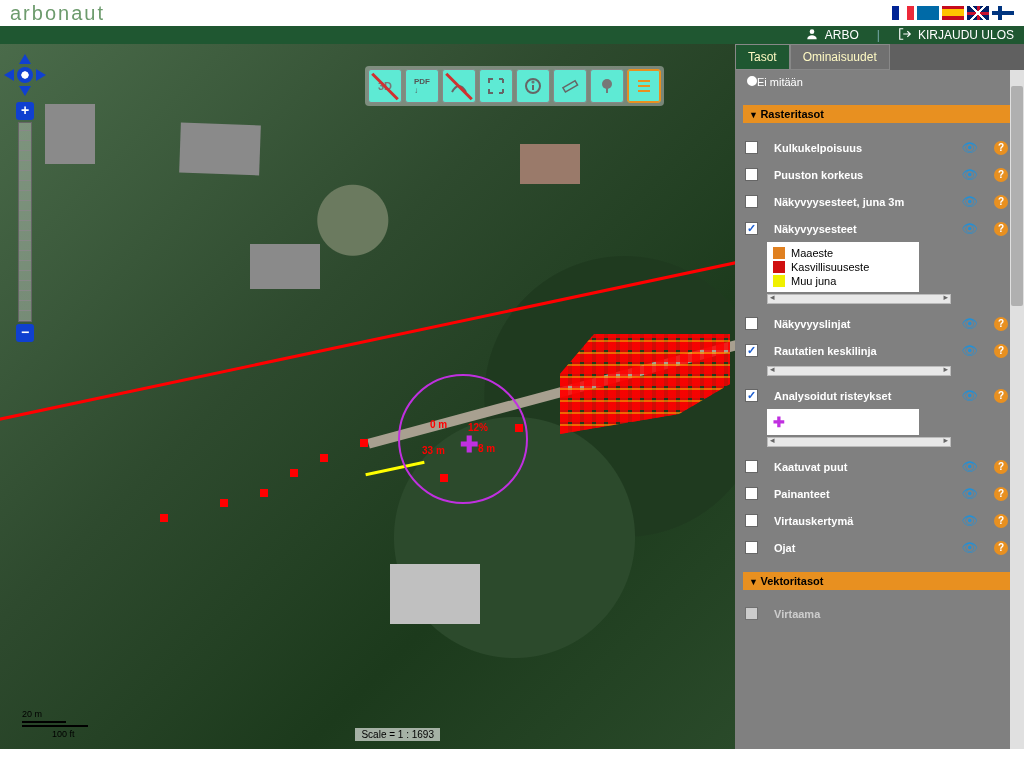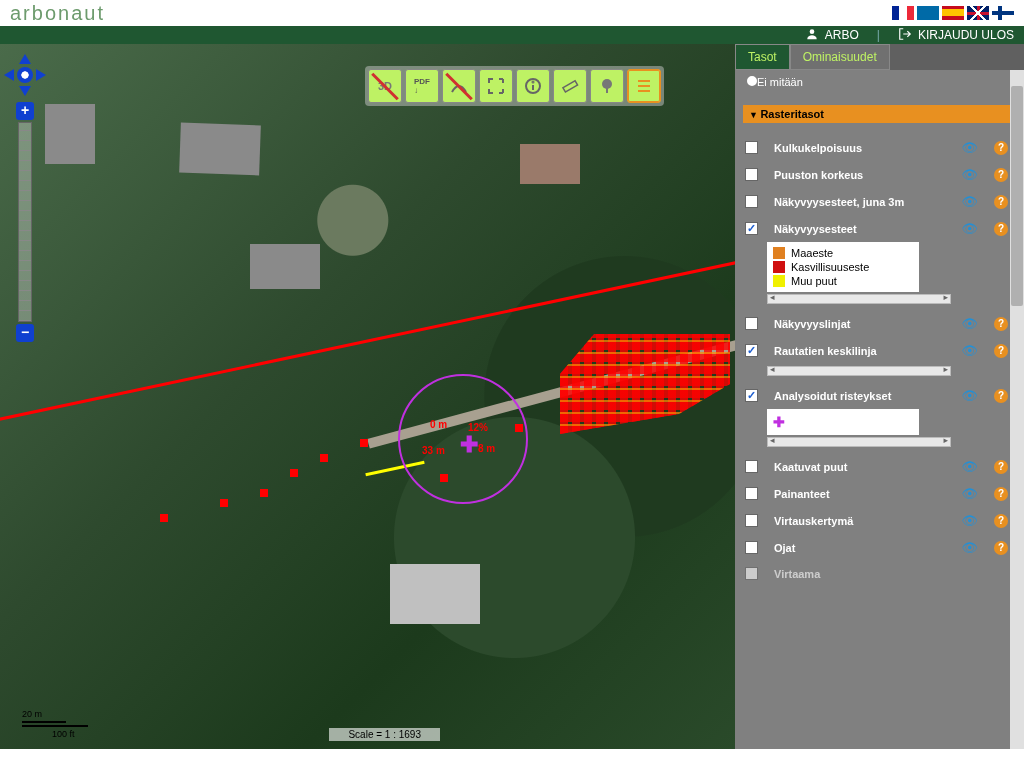--- a/index.html
+++ b/index.html
@@ -51,31 +51,31 @@
 .pan-arrow.up { top: -2px; left: 13px; border-left: 6px solid transparent; border-right: 6px solid transparent; border-bottom: 10px solid #1040d0; }
 .pan-arrow.down { bottom: -2px; left: 13px; border-left: 6px solid transparent; border-right: 6px solid transparent; border-top: 10px solid #1040d0; }
 .pan-arrow.left { left: -2px; top: 13px; border-top: 6px solid transparent; border-bottom: 6px solid transparent; border-right: 10px solid #1040d0; }
 .pan-arrow.right { right: -2px; top: 13px; border-top: 6px solid transparent; border-bottom: 6px solid transparent; border-left: 10px solid #1040d0; }
 .pan-center { position: absolute; top: 11px; left: 11px; width: 16px; height: 16px; background: radial-gradient(circle, #fff 30%, #1040d0 35%); border-radius: 50%; }
 .zoom-bar { margin-top: 8px; width: 18px; margin-left: 10px; }
 .zoom-btn { width: 18px; height: 18px; background: #1040d0; color: #fff; font-size: 14px; line-height: 16px; text-align: center; border-radius: 3px; cursor: pointer; font-weight: bold; }
 .zoom-track { width: 14px; height: 200px; margin: 2px auto; background: repeating-linear-gradient(0deg, #888 0 1px, rgba(255,255,255,0.3) 1px 10px); border: 1px solid #666; }
 
 .toolbar { position: absolute; top: 22px; left: 365px; display: flex; gap: 3px; background: rgba(200,200,200,0.5); padding: 3px; border-radius: 4px; }
-.tool-btn { width: 34px; height: 34px; background: #bef264; border: 1px solid #888; border-radius: 3px; display: flex; align-items: center; justify-content: center; cursor: pointer; font-size: 11px; color: #555; position: relative; }
+.tool-btn { width: 34px; height: 34px; background: #5eead4; border: 1px solid #888; border-radius: 3px; display: flex; align-items: center; justify-content: center; cursor: pointer; font-size: 11px; color: #555; position: relative; }
 .tool-btn.active { border-color: #e89020; box-shadow: 0 0 0 1px #e89020 inset; }
 .red-slash::after { content: ""; position: absolute; width: 36px; height: 3px; background: #d03030; transform: rotate(45deg); }
 
 .scale-bar { position: absolute; bottom: 10px; left: 22px; font-size: 9px; color: #000; }
 .scale-bar .bar { height: 2px; background: #000; margin: 2px 0; }
-.scale-text { position: absolute; bottom: 8px; right: 295px; font-size: 10px; background: rgba(255,255,255,0.6); padding: 1px 19px; }
+.scale-text { position: absolute; bottom: 8px; right: 295px; font-size: 10px; background: rgba(255,255,255,0.6); padding: 1px 6px; }
 
 .sidebar { width: 289px; background: #808080; display: flex; flex-direction: column; position: relative; }
 .tabs { display: flex; background: #606060; }
-.tab { padding: 5px 12px; font-size: 12px; color: #bef264; cursor: pointer; background: #1f5731; border: 1px solid #888; }
+.tab { padding: 5px 12px; font-size: 12px; color: #fef9c3; cursor: pointer; background: #1f5731; border: 1px solid #888; }
 .tab.inactive { background: #707070; }
 
 .panel-body { flex: 1; overflow-y: auto; padding: 4px 14px 4px 8px; background: #808080; font-size: 11px; }
 .radio-row { display: flex; align-items: flex-start; color: #fff; padding: 2px 0 6px 4px; }
 .section-hdr { background: #e89020; color: #000; font-weight: bold; font-size: 11px; padding: 3px 6px; margin: 11px 0; cursor: pointer; }
 .section-hdr::before { content: "▼ "; font-size: 9px; }
 .layer-row { display: flex; align-items: center; gap: 16px; padding: 6px 2px; color: #fff; }
 .layer-row .chk { width: 13px; height: 13px; background: #fff; border: 1px solid #666; cursor: pointer; display:flex; align-items:center; justify-content:center; }
 .layer-row .chk.on::after { content: "✓"; color: #2060d0; font-size: 11px; font-weight: bold; }
 .layer-row .name { flex: 1; font-weight: bold; font-size: 11px; }
@@ -265,21 +265,21 @@
         <div class="legend-item">
             <span class="legend-sw" style="background:#e08020"></span>
             <span>Maaeste</span>
           </div>
         <div class="legend-item">
             <span class="legend-sw" style="background:#d01010"></span>
             <span>Kasvillisuuseste</span>
           </div>
         <div class="legend-item">
             <span class="legend-sw" style="background:#f0f000"></span>
-            <span>Muu puut</span>
+            <span>Muu juna</span>
           </div>
       </div>
       <div class="legend-scroll"></div>
 
       <div class="layer-row">
         <span class="chk"></span>
         <span class="name">Näkyvyyslinjat</span>
         <span class="eye">👁</span>
         <span class="help">?</span>
       </div>
@@ -322,20 +322,21 @@
         <span class="eye">👁</span>
         <span class="help">?</span>
       </div>
       <div class="layer-row">
         <span class="chk"></span>
         <span class="name">Ojat</span>
         <span class="eye">👁</span>
         <span class="help">?</span>
       </div>
 
+      <div class="section-hdr">Vektoritasot</div>
       <div class="layer-row" style="opacity:0.6">
         <span class="chk"></span>
         <span class="name">Virtaama</span>
       </div>
     </div>
     <div class="vscroll">
         <div class="thumb"></div>
       </div>
   </div>
 </div>

